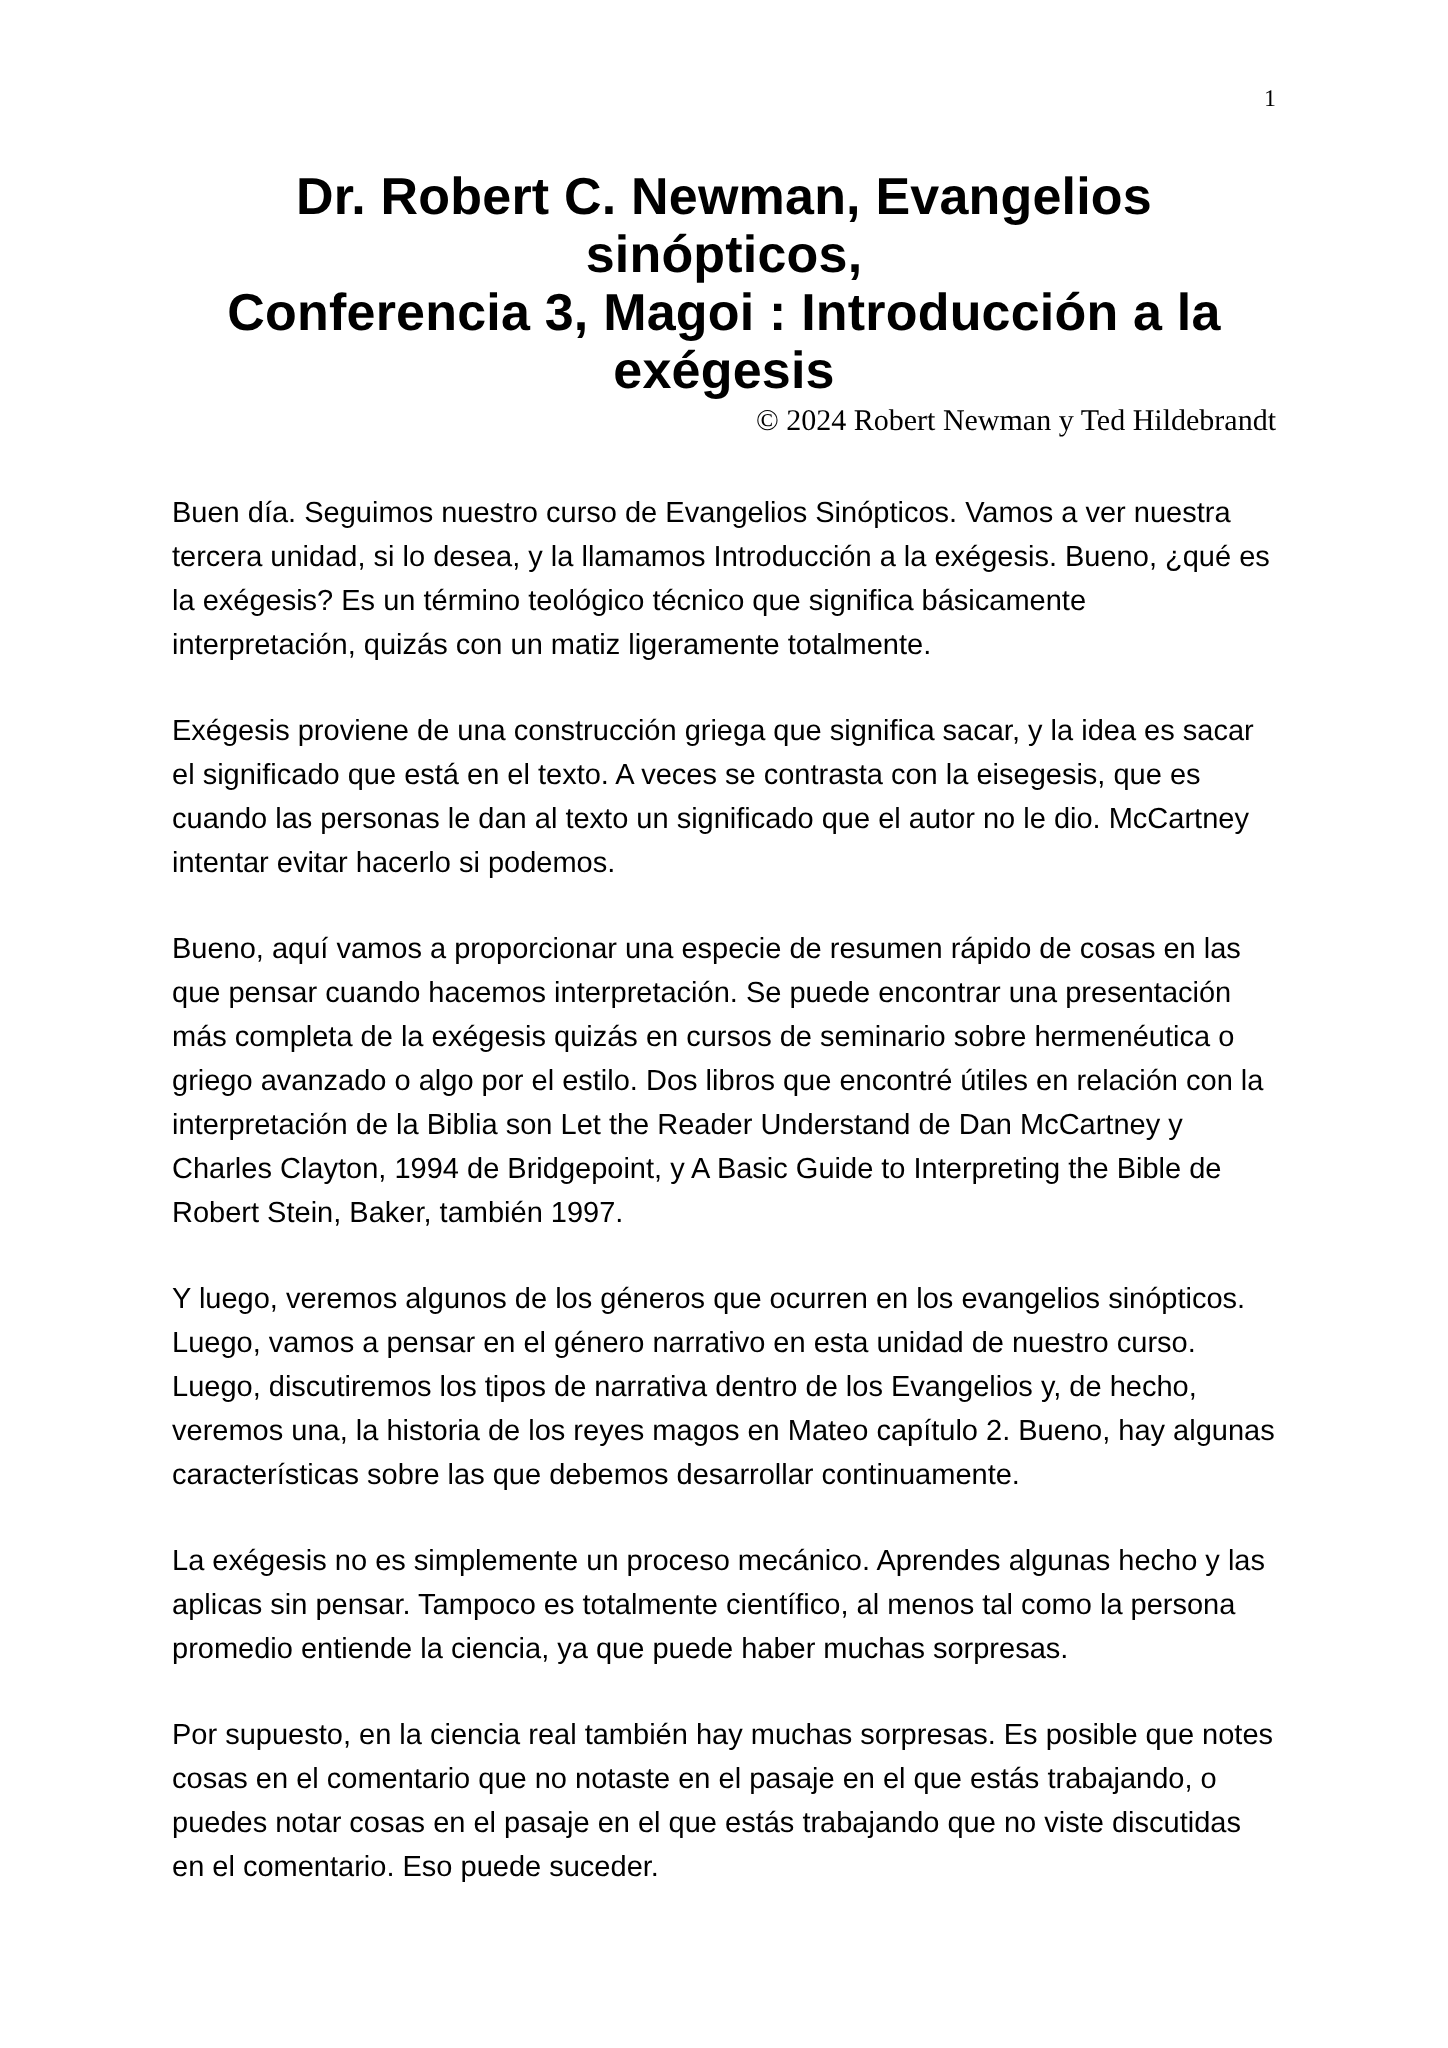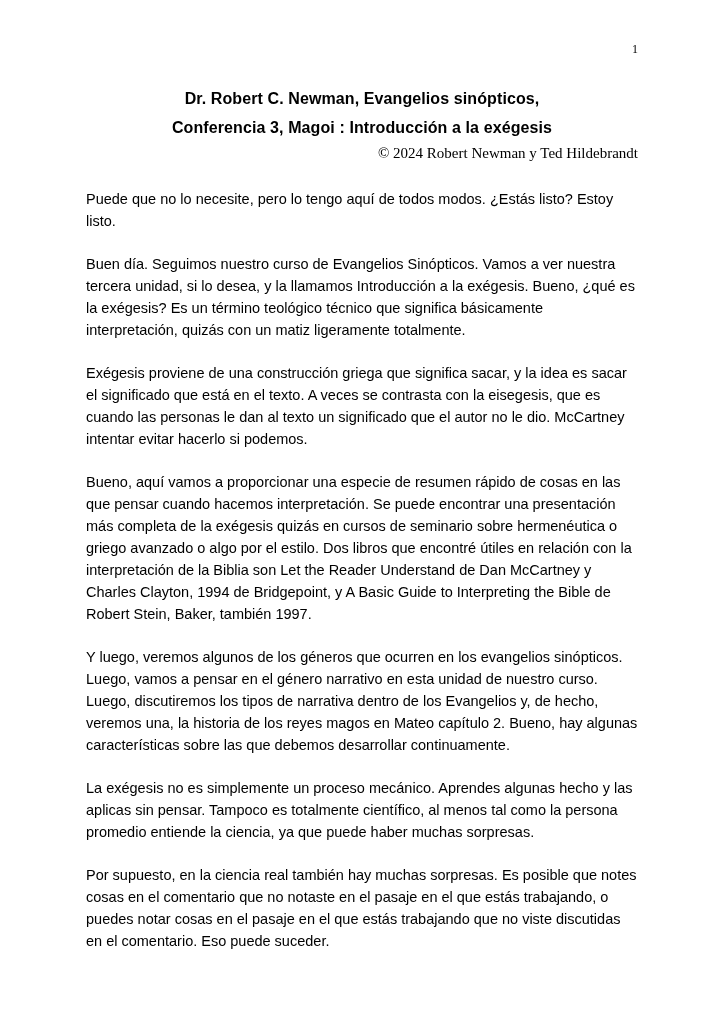--- a/index.html
+++ b/index.html
@@ -23,21 +23,21 @@
       right: 86px;
       font-family: "Liberation Serif", serif;
       font-size: 12px;
       color: #000000;
     }
     .content {
       padding: 84px 86px 0 86px;
     }
     .doc-title {
       margin: 0;
-      font-size: 16px;
+      font-size: 26px;
       font-weight: bold;
       text-align: center;
       line-height: 29px;
       letter-spacing: 0.1px;
     }
     .copyright {
       margin: 3px 0 0 0;
       font-family: "Liberation Serif", serif;
       font-size: 15px;
       text-align: right;
@@ -60,21 +60,20 @@
 
   <div class="content">
     <h1 class="doc-title">
       <span>Dr. Robert C. Newman, Evangelios sinópticos,</span><br>
       <span>Conferencia 3, Magoi : Introducción a la exégesis</span>
     </h1>
 
     <div class="copyright">© 2024 Robert Newman y Ted Hildebrandt</div>
 
     <div class="body-text">
-      <p>Puede que no lo necesite, pero lo tengo aquí de todos modos. ¿Estás listo? Estoy listo.</p>
       <p>Buen día. Seguimos nuestro curso de Evangelios Sinópticos. Vamos a ver nuestra tercera unidad, si lo desea, y la llamamos Introducción a la exégesis. Bueno, ¿qué es la exégesis? Es un término teológico técnico que significa básicamente interpretación, quizás con un matiz ligeramente totalmente.</p>
       <p>Exégesis proviene de una construcción griega que significa sacar, y la idea es sacar el significado que está en el texto. A veces se contrasta con la eisegesis, que es cuando las personas le dan al texto un significado que el autor no le dio. McCartney intentar evitar hacerlo si podemos.</p>
       <p>Bueno, aquí vamos a proporcionar una especie de resumen rápido de cosas en las que pensar cuando hacemos interpretación. Se puede encontrar una presentación más completa de la exégesis quizás en cursos de seminario sobre hermenéutica o griego avanzado o algo por el estilo. Dos libros que encontré útiles en relación con la interpretación de la Biblia son Let the Reader Understand de Dan McCartney y Charles Clayton, 1994 de Bridgepoint, y A Basic Guide to Interpreting the Bible de Robert Stein, Baker, también 1997.</p>
       <p>Y luego, veremos algunos de los géneros que ocurren en los evangelios sinópticos. Luego, vamos a pensar en el género narrativo en esta unidad de nuestro curso. Luego, discutiremos los tipos de narrativa dentro de los Evangelios y, de hecho, veremos una, la historia de los reyes magos en Mateo capítulo 2. Bueno, hay algunas características sobre las que debemos desarrollar continuamente.</p>
       <p>La exégesis no es simplemente un proceso mecánico. Aprendes algunas hecho y las aplicas sin pensar. Tampoco es totalmente científico, al menos tal como la persona promedio entiende la ciencia, ya que puede haber muchas sorpresas.</p>
       <p>Por supuesto, en la ciencia real también hay muchas sorpresas. Es posible que notes cosas en el comentario que no notaste en el pasaje en el que estás trabajando, o puedes notar cosas en el pasaje en el que estás trabajando que no viste discutidas en el comentario. Eso puede suceder.</p>
     </div>
   </div>
 </div>
 

